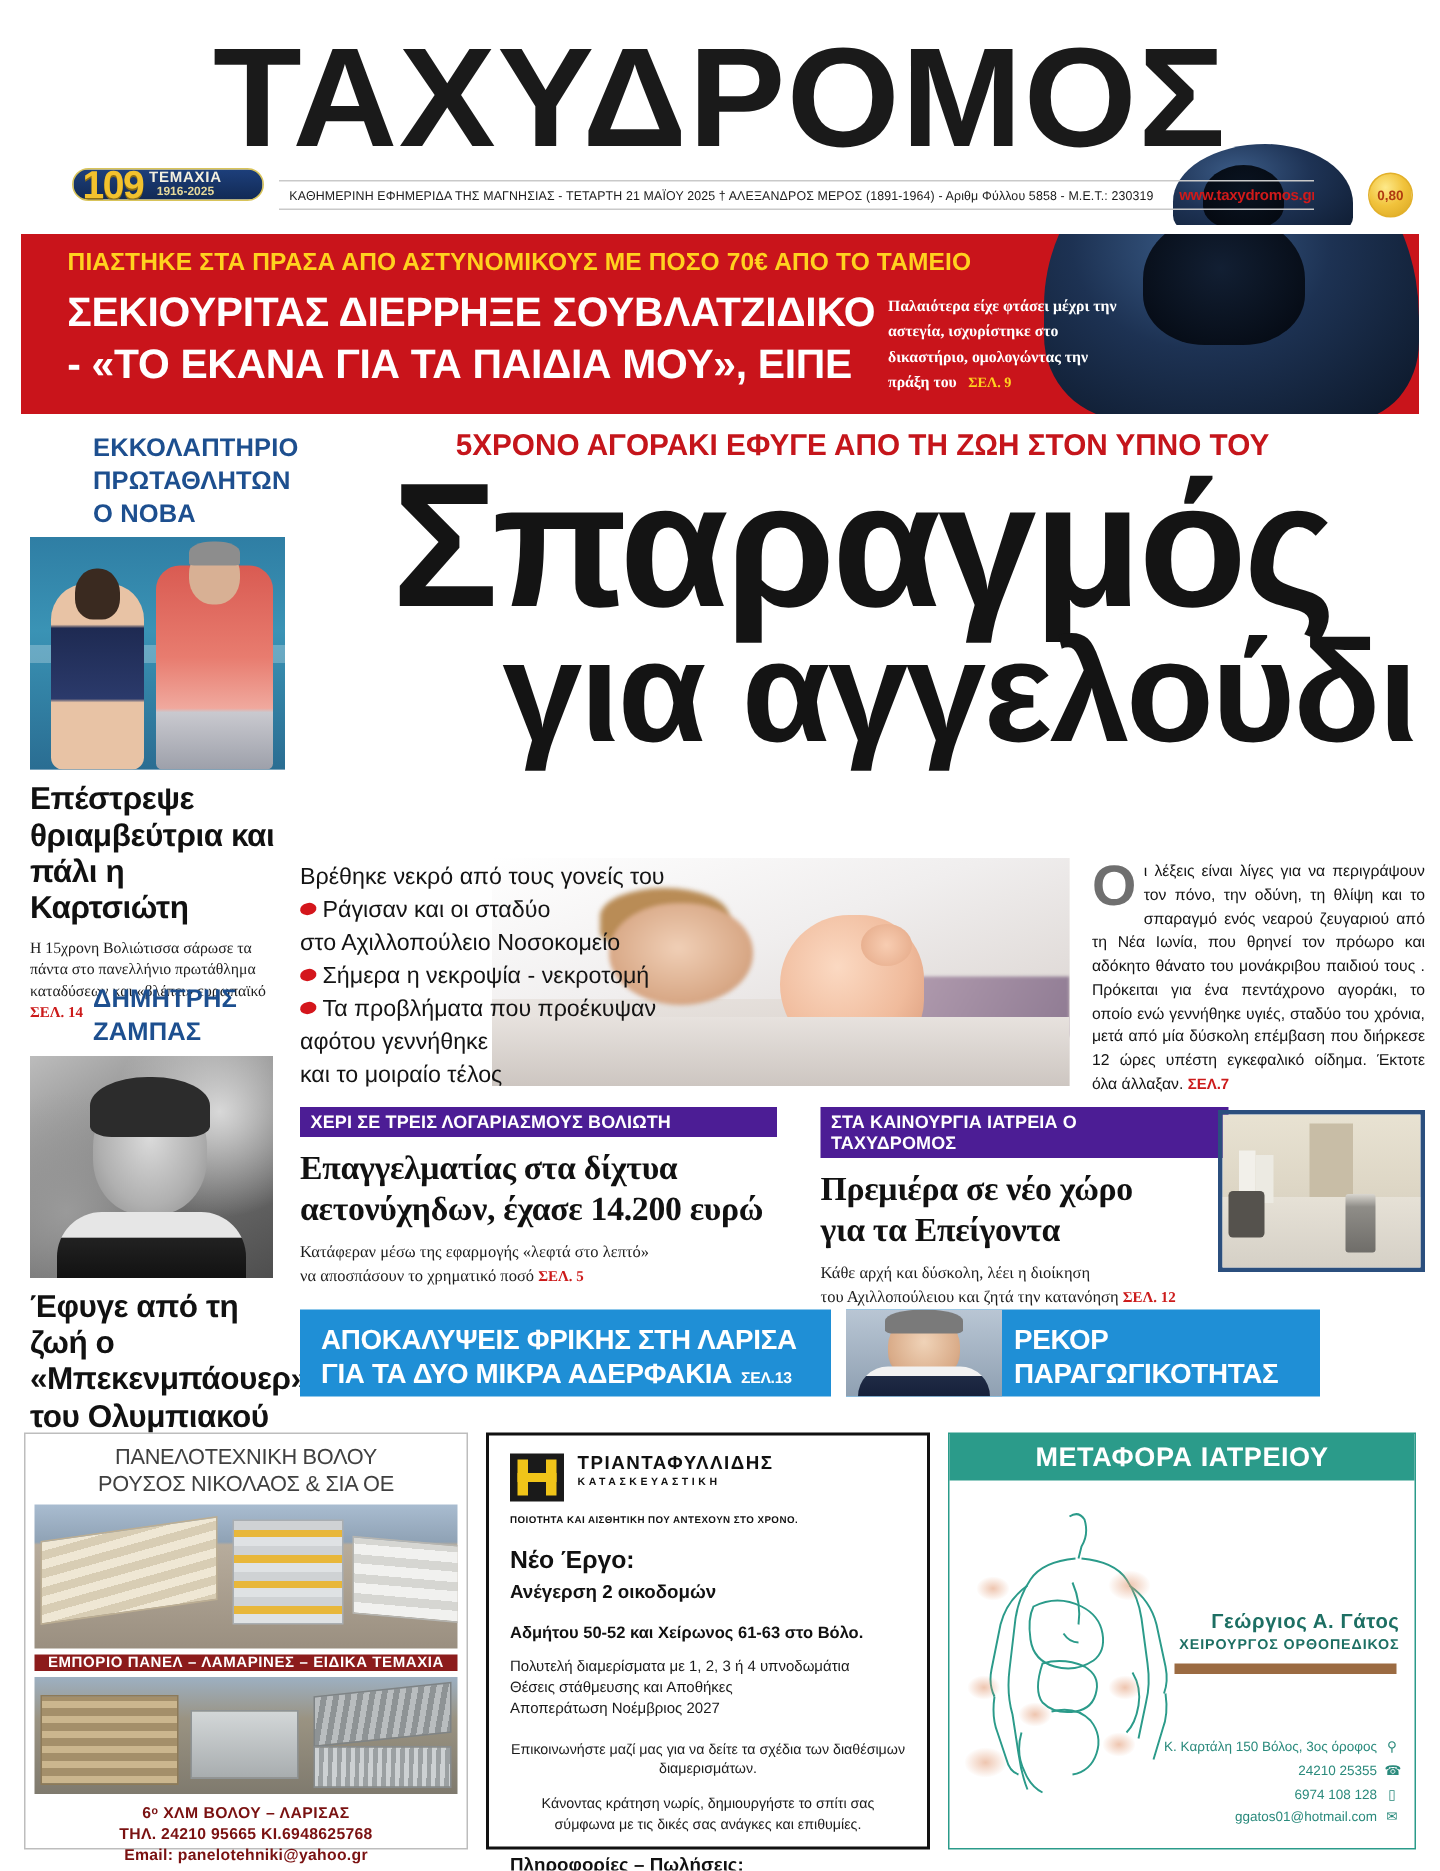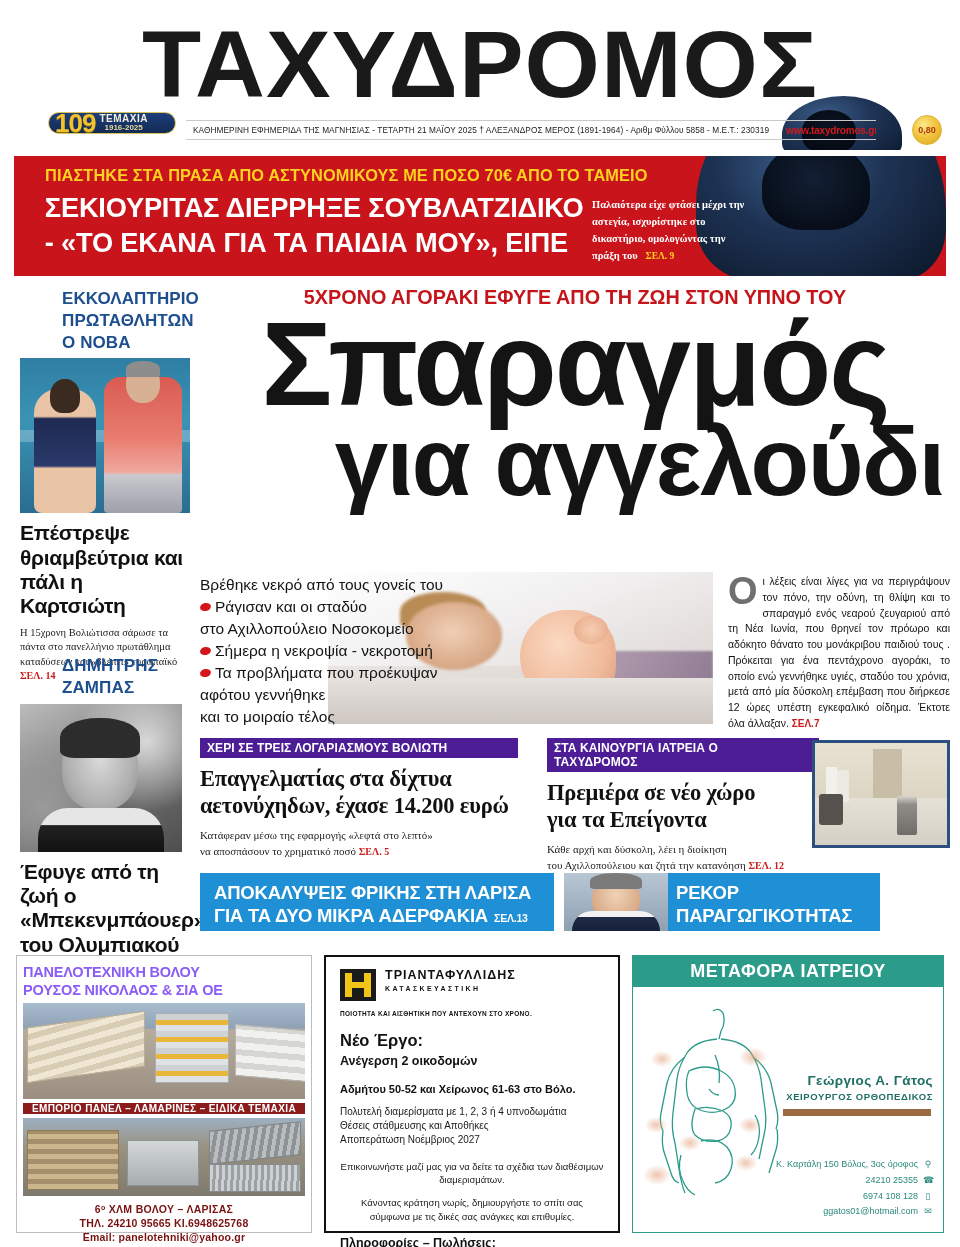--- a/index.html
+++ b/index.html
@@ -276,21 +276,21 @@
     border-radius:20px 20px 0 0; }
 
   
   .ads { position:absolute; left:16px; top:955px; width:928px; height:278px; }
   .ad { position:absolute; top:0; height:278px; background:#fff; }
   .ad1 { left:0; width:296px; border:1px solid #bdbdbd; }
   .ad2 { left:308px; width:296px; border:2px solid #111; }
   .ad3 { left:616px; width:312px; border:1px solid #2b9b8a; }
 
   
-  .ad1-title { text-align:left; color:#8b5cf6; font-weight:bold;
+  .ad1-title { text-align:center; color:#404040; font-weight:normal;
     font-size:14.5px; line-height:1.22; padding:8px 6px 4px; letter-spacing:-0.2px; }
   .ad1-imgrow { position:relative; height:96px; margin:0 6px; overflow:hidden;
     background: linear-gradient(180deg,#a9bcd0 0%, #8fa2b5 26%, #b7ac9c 28%, #9a8f80 100%); }
   .panel-a { position:absolute; left:4px; top:16px; width:118px; height:56px;
     background: repeating-linear-gradient(172deg,#efe7d4 0 6px,#d8cdb4 6px 12px);
     transform: skewY(-8deg); border:1px solid #bcae93; }
   .panel-b { position:absolute; left:132px; top:10px; width:74px; height:70px;
     background: repeating-linear-gradient(0deg,#dfe2e4 0 6px,#e8b73a 6px 11px,#cfd2d4 11px 17px);
     border:1px solid #a9aeb2; }
   .panel-c { position:absolute; left:212px; top:24px; width:72px; height:52px;

